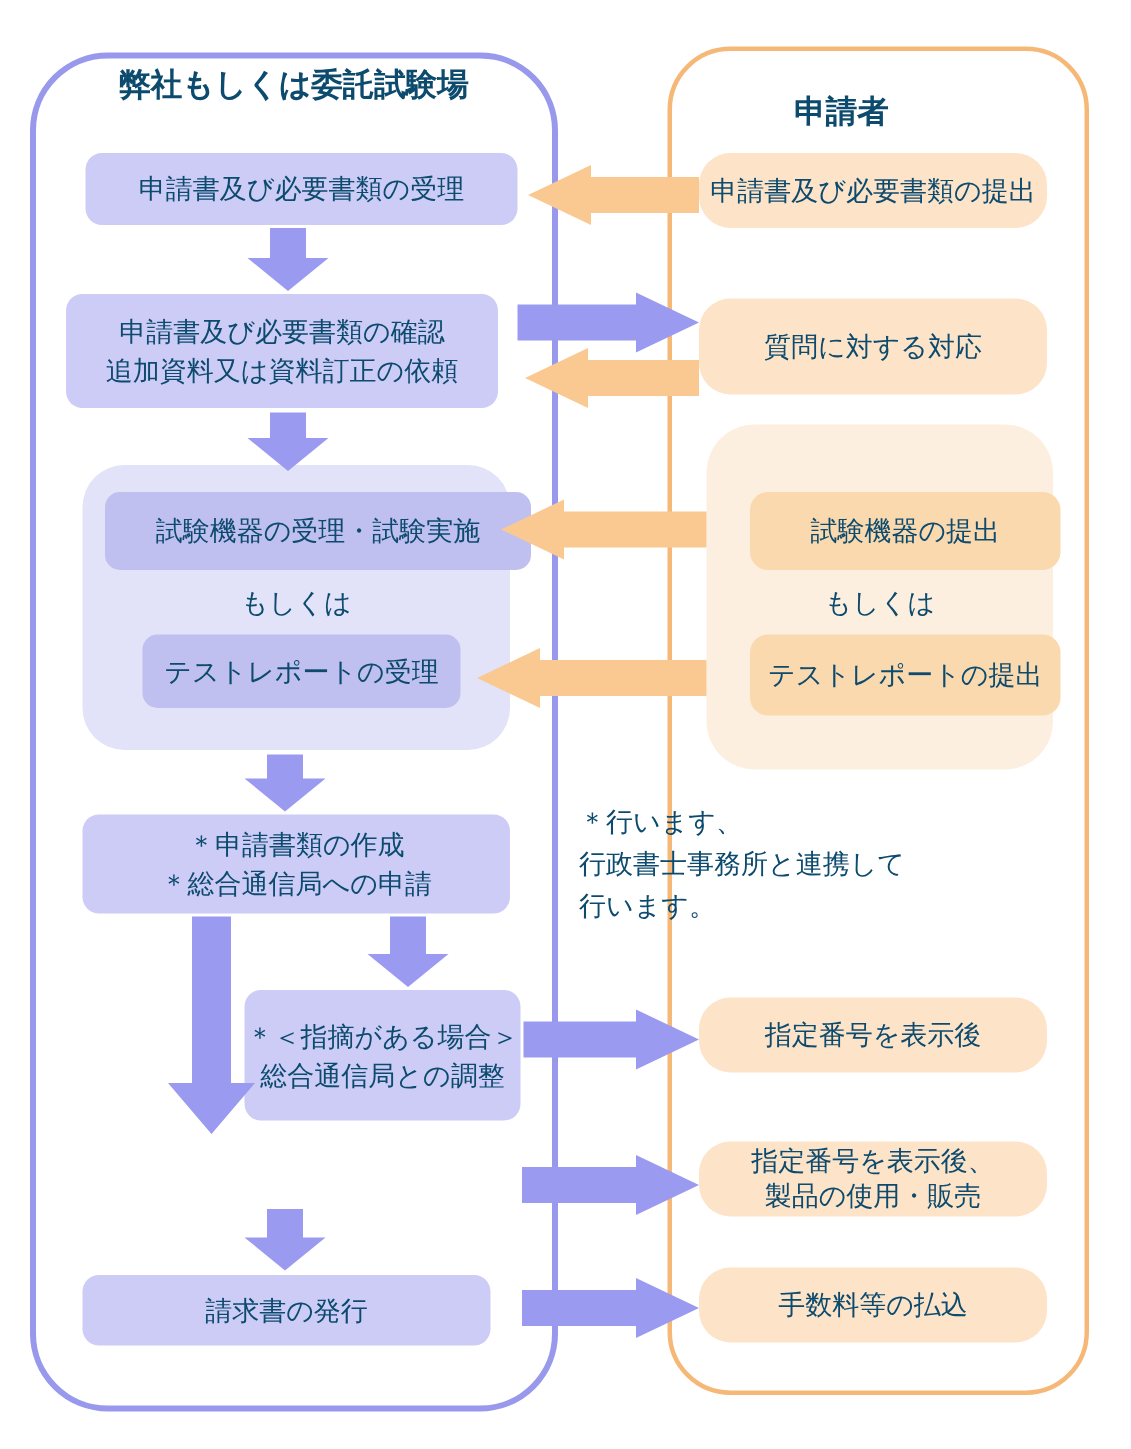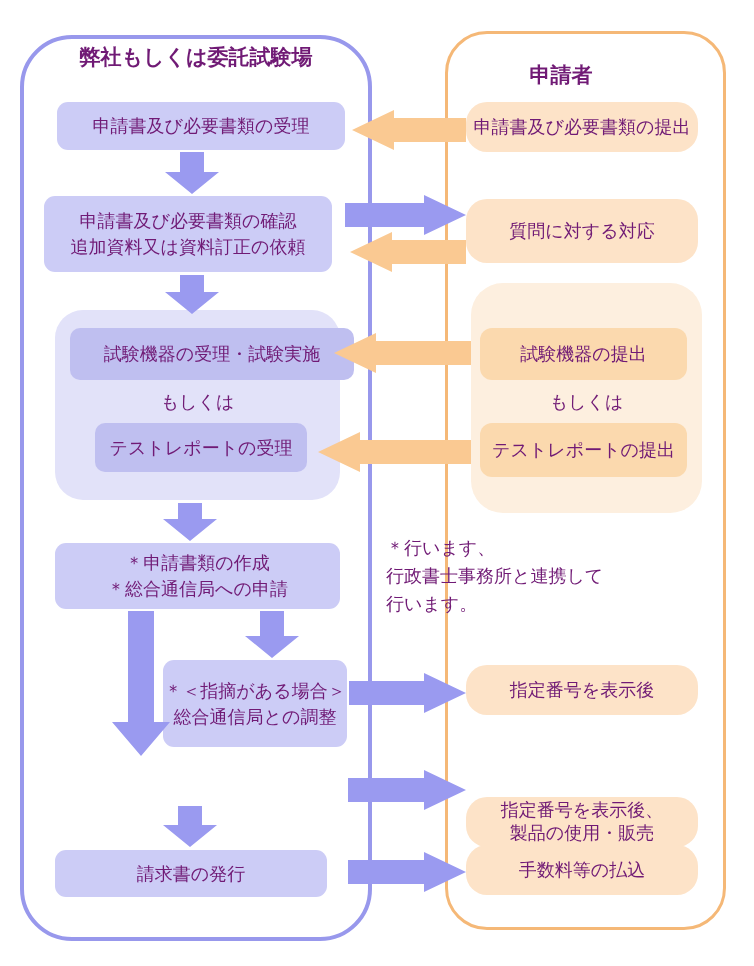--- a/index.html
+++ b/index.html
@@ -1,38 +1,38 @@
 <!DOCTYPE html>
 <html><head>
 <meta charset="utf-8">
 <style>
   html,body { margin:0; padding:0; background:#ffffff; }
   .canvas {
     position:relative; width:754px; height:966px; overflow:hidden;
-    background:#ffffff; color:#701a75;
+    background:#ffffff; color:#0c4a6e;
     font-family:"Liberation Sans", sans-serif;
   }
   .container { position:absolute; box-sizing:border-box; z-index:1; background:transparent; }
   .container.left  { left:20px;  top:35px; width:352px; height:906px; border:4px solid #9898ec; border-radius:52px; }
   .container.right { left:445px; top:31px; width:281px; height:899px; border:3px solid #f5b877; border-radius:42px; }
   .panel-title { position:absolute; z-index:2; font-weight:bold; font-size:21px; text-align:center; line-height:26px; }
   .title-left  { left:20px;  top:44px; width:352px; }
   .title-right { left:445px; top:62px; width:232px; }
   .group { position:absolute; z-index:2; }
   .group.purple { background:#e2e2f9; border-radius:28px; }
   .group.orange { background:#fdefdf; border-radius:32px; }
   .box {
     position:absolute; z-index:3; display:flex; flex-direction:column;
     align-items:center; justify-content:center; text-align:center;
     font-size:18px; line-height:26px; border-radius:11px;
   }
   .box.purple       { background:#ccccf6; }
   .box.purple-inner { background:#bfbff0; border-radius:10px; }
   .box.orange       { background:#fde3c8; border-radius:21px; }
-  .box.orange-inner { background:#fbd9ae; border-radius:12px; }
+  .box.orange-inner { background:#fbd9ae; border-radius:12px;margin-left:20px; }
   .box .line { width:100%; }
   .tight .line { line-height:23px; }
   .or-label { position:absolute; z-index:3; text-align:center; font-size:18px; }
   svg.arrows { position:absolute; left:0; top:0; z-index:5; }
   .p-arrow { fill:#9a9af0; }
   .o-arrow { fill:#fac992; mix-blend-mode:multiply; }
   .note { position:absolute; left:386px; top:534px; z-index:6; font-size:18px; line-height:28px; white-space:nowrap; }
 </style>
 </head>
 <body>
@@ -92,21 +92,21 @@
   </div>
   <div class="or-label" style="left:471px; top:390px; width:231px;">もしくは</div>
   <div class="box orange-inner" style="left:480px; top:423px; width:207px; height:54px;">
     <span class="line">テストレポートの提出</span>
   </div>
 
   <div class="box orange" style="left:466px; top:665px; width:232px; height:50px;">
     <span class="line">指定番号を表示後</span>
   </div>
 
-  <div class="box orange tight" style="left:466px; top:761px; width:232px; height:50px;margin-top:36px;">
+  <div class="box orange tight" style="left:466px; top:761px; width:232px; height:50px;">
     <span class="line">指定番号を表示後、</span>
     <span class="line">製品の使用・販売</span>
   </div>
 
   <div class="box orange" style="left:466px; top:845px; width:232px; height:50px;">
     <span class="line">手数料等の払込</span>
   </div>
 
   <div class="note">
     <div>＊行います、</div>

